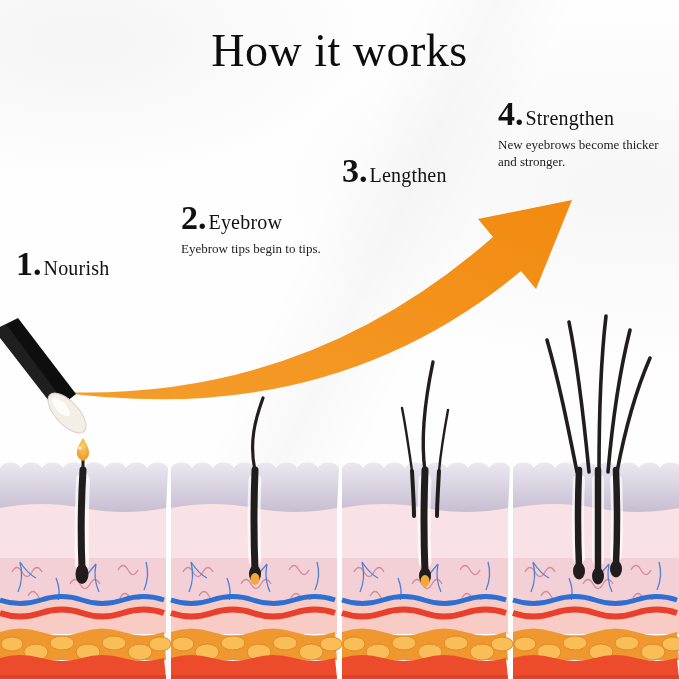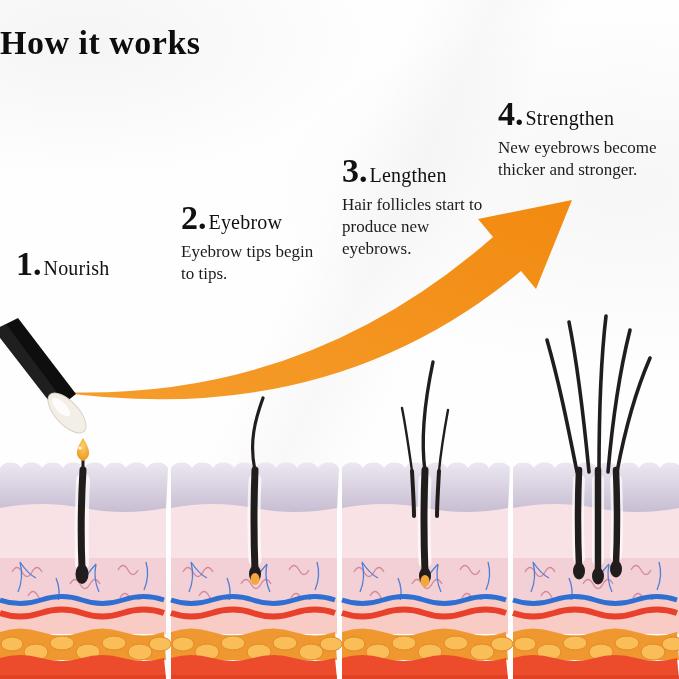--- a/index.html
+++ b/index.html
@@ -10,29 +10,29 @@
   }
   .texture{
     position:absolute;inset:0;z-index:0;pointer-events:none;
     background:
       radial-gradient(ellipse 420px 200px at 12% 6%, rgba(40,40,60,0.045), transparent 70%),
       radial-gradient(ellipse 520px 260px at 92% 28%, rgba(40,40,60,0.035), transparent 70%),
       linear-gradient(115deg, transparent 42%, rgba(0,0,0,0.025) 50%, transparent 58%);
   }
   .title{
     position:absolute;left:0;top:24px;width:100%;margin:0;z-index:3;
-    text-align:left;font-weight:700;font-size:34px;letter-spacing:.5px;
+    text-align:center;font-weight:400;font-size:46px;letter-spacing:.5px;
     color:#0d0d0d;
   }
   .illustration{position:absolute;left:0;top:0;z-index:1;}
   .step{position:absolute;z-index:3;color:#111;}
   .step-head{display:flex;align-items:baseline;gap:2px;}
   .step-num{font-weight:700;font-size:34px;line-height:1;}
   .step-label{font-weight:400;font-size:20px;line-height:1;letter-spacing:.2px;}
-  .step-desc{margin:6px 0 0;font-size:17px;line-height:1.3;color:#1c1c1c;}
+  .step-desc{margin:6px 0 0;font-size:13px;line-height:1.3;color:#1c1c1c;}
   .step-1{left:16px;top:247px;width:126px;}
   .step-2{left:181px;top:201px;width:140px;}
   .step-3{left:342px;top:154px;width:158px;}
   .step-4{left:498px;top:97px;width:170px;}
 </style>
 </head>
 <body>
 
 <div class="canvas">
   <div class="texture"></div>
@@ -52,21 +52,20 @@
       <span class="step-label">Eyebrow</span>
     </div>
     <p class="step-desc">Eyebrow tips begin to tips.</p>
   </div>
 
   <div class="step step-3">
     <div class="step-head">
       <span class="step-num">3.</span>
       <span class="step-label">Lengthen</span>
     </div>
-    <p class="step-desc">Hair follicles start to produce new eyebrows.</p>
   </div>
 
   <div class="step step-4">
     <div class="step-head">
       <span class="step-num">4.</span>
       <span class="step-label">Strengthen</span>
     </div>
     <p class="step-desc">New eyebrows become thicker and stronger.</p>
   </div>
 

